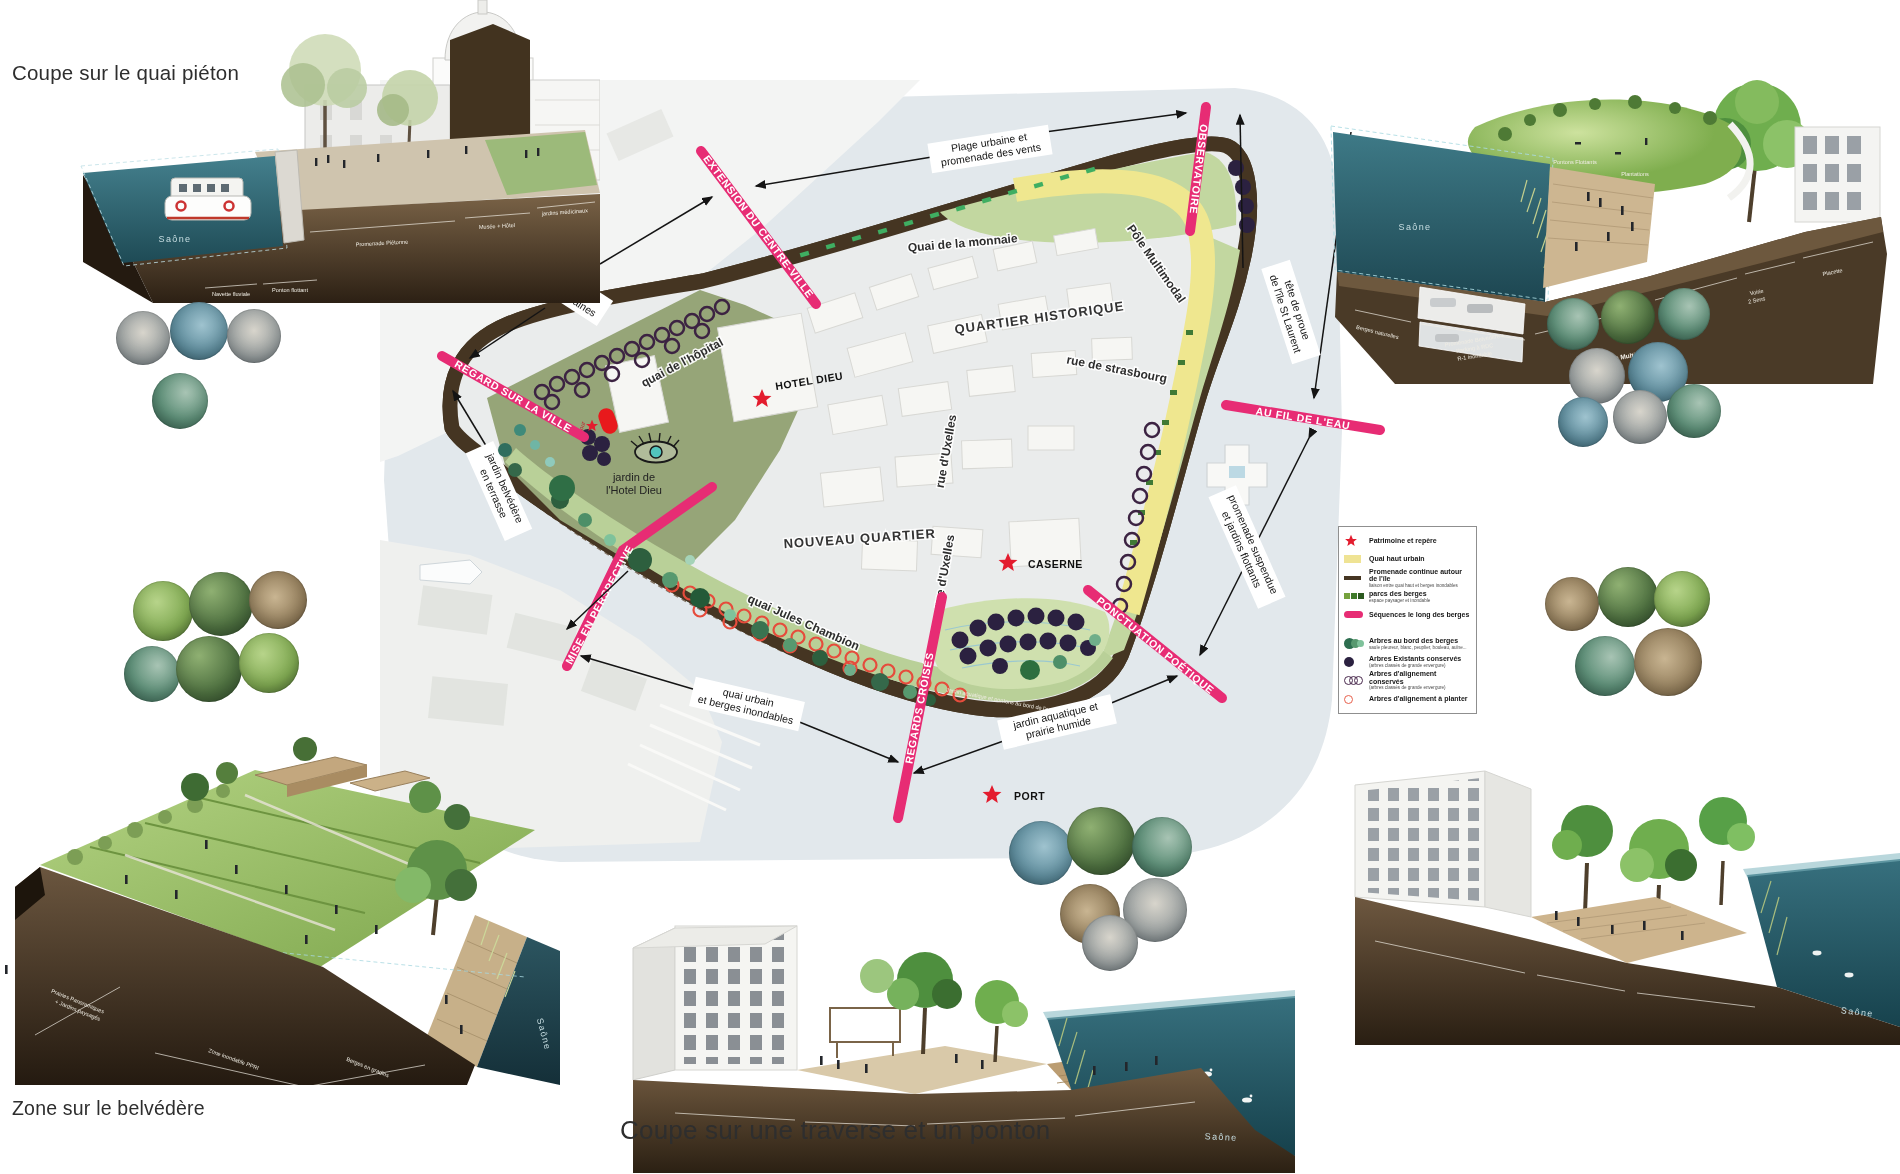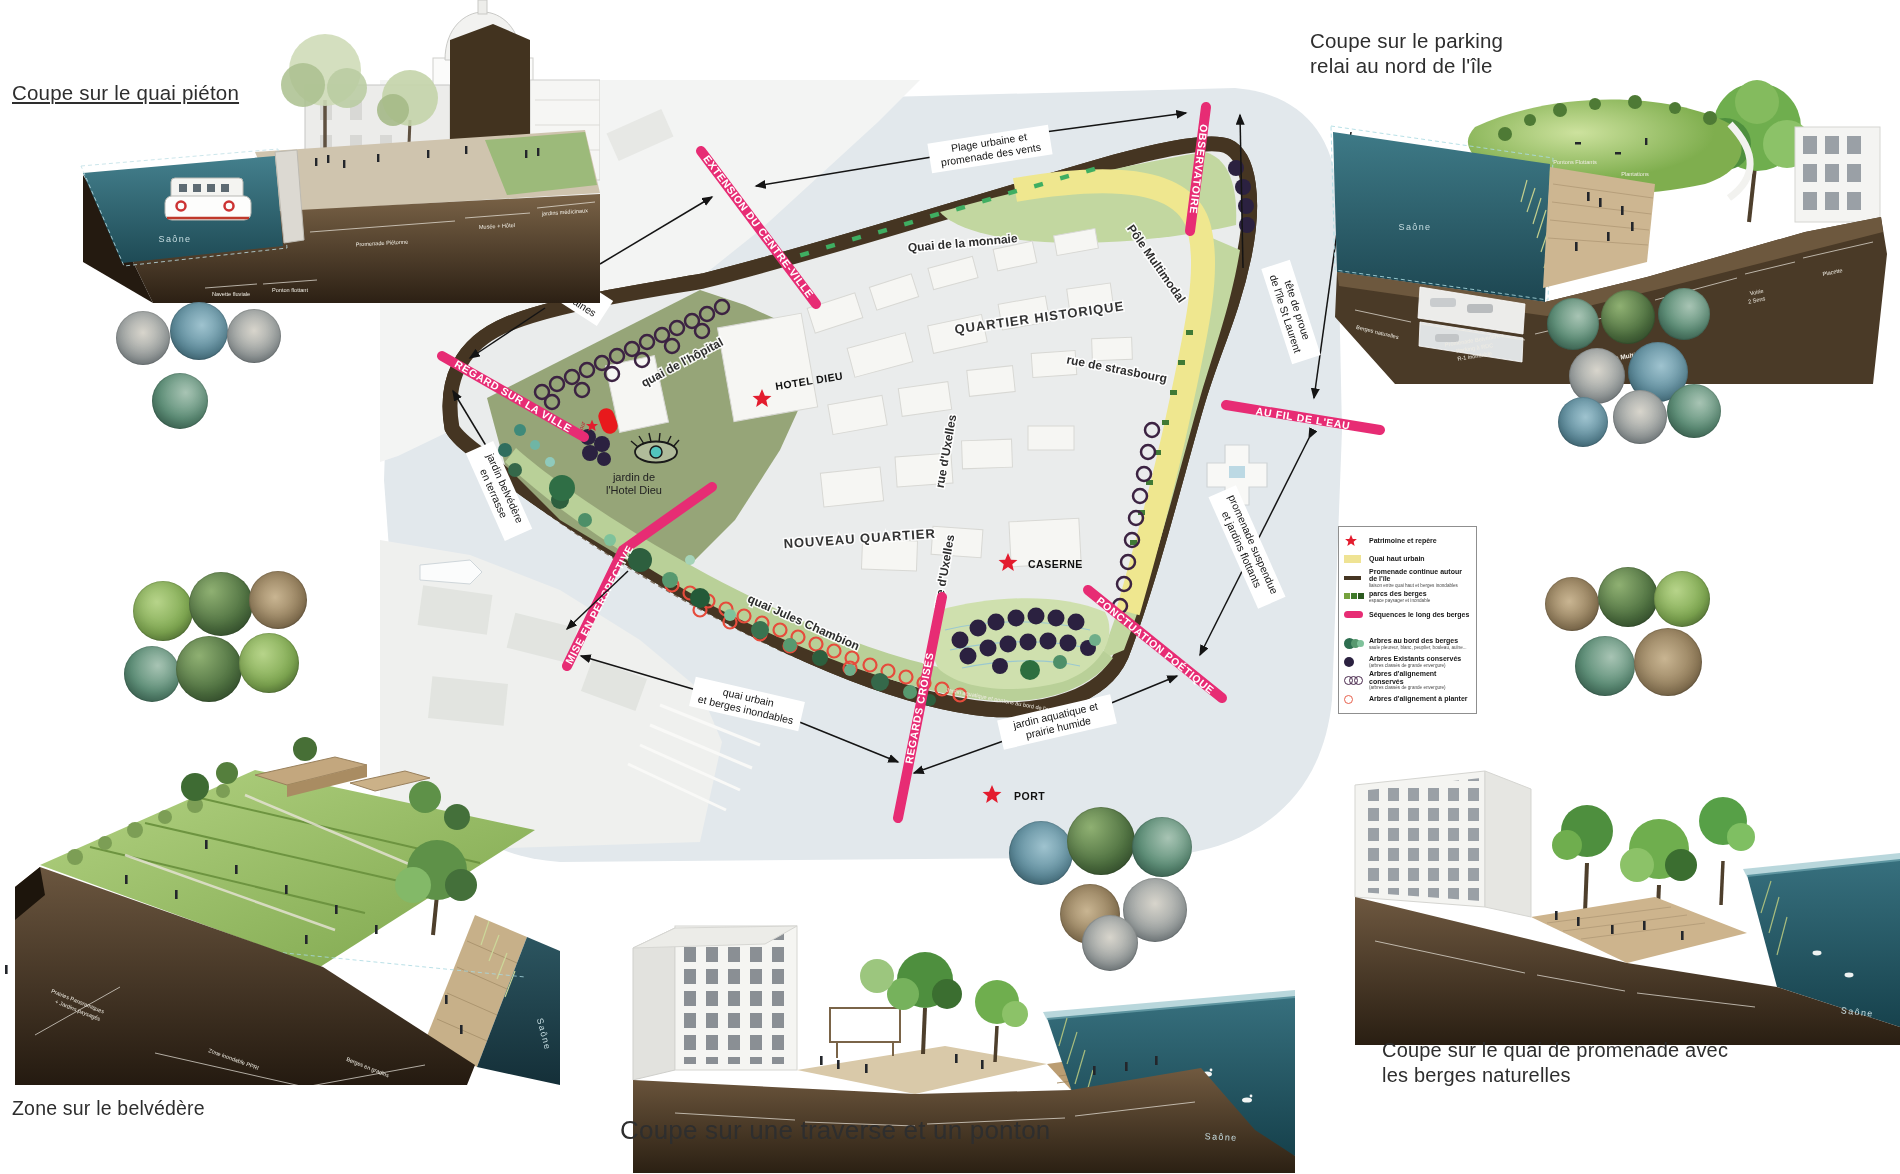--- a/index.html
+++ b/index.html
@@ -817,31 +817,23 @@
         <rect x="356" y="186" width="2.6" height="9"></rect>
     </g>
     <g class="wbr">
         <path d="M 50 196 L 200 228"></path>
         <path d="M 212 230 L 300 246"></path>
         <path d="M 312 248 L 430 262"></path>
       </g>
     <text class="saone" x="532" y="270" text-anchor="middle" transform="rotate(6 532 270)" font-size="8">Saône</text>
   </svg>
 
-  <div class="title" style="left:12px;top:80px;text-decoration:underline;">Coupe sur le quai piéton</div>
-  <div class="title" style="left:1310px;top:28px;">
-    <div>Coupe sur le parking</div>
-    <div>relai au nord de l'île</div>
-  </div>
+  <div class="title" style="left:12px;top:60px;">Coupe sur le quai piéton</div>
   <div class="title" style="left:12px;top:1096px;font-size:19.5px;">Zone sur le belvédère</div>
   <div class="title" style="left:620px;top:1118px;font-size:26px;">Coupe sur une traverse et un ponton</div>
-  <div class="title" style="left:1382px;top:1038px;font-size:20px;">
-    <div>Coupe sur le quai de promenade avec</div>
-    <div>les berges naturelles</div>
-  </div>
 
   <div id="legend">
     <div class="lrow">
       <span class="sym">
           <svg width="14" height="14" viewBox="-9 -9 18 18">
             <path d="M0,-8 L2.3,-2.6 L7.6,-2.5 L3.4,1 L4.7,6.5 L0,3.3 L-4.7,6.5 L-3.4,1 L-7.6,-2.5 L-2.3,-2.6 Z" fill="#e31c2e"></path>
           </svg>
         </span>
       <div class="ltxt">
           <div class="llab">Patrimoine et repère</div>

